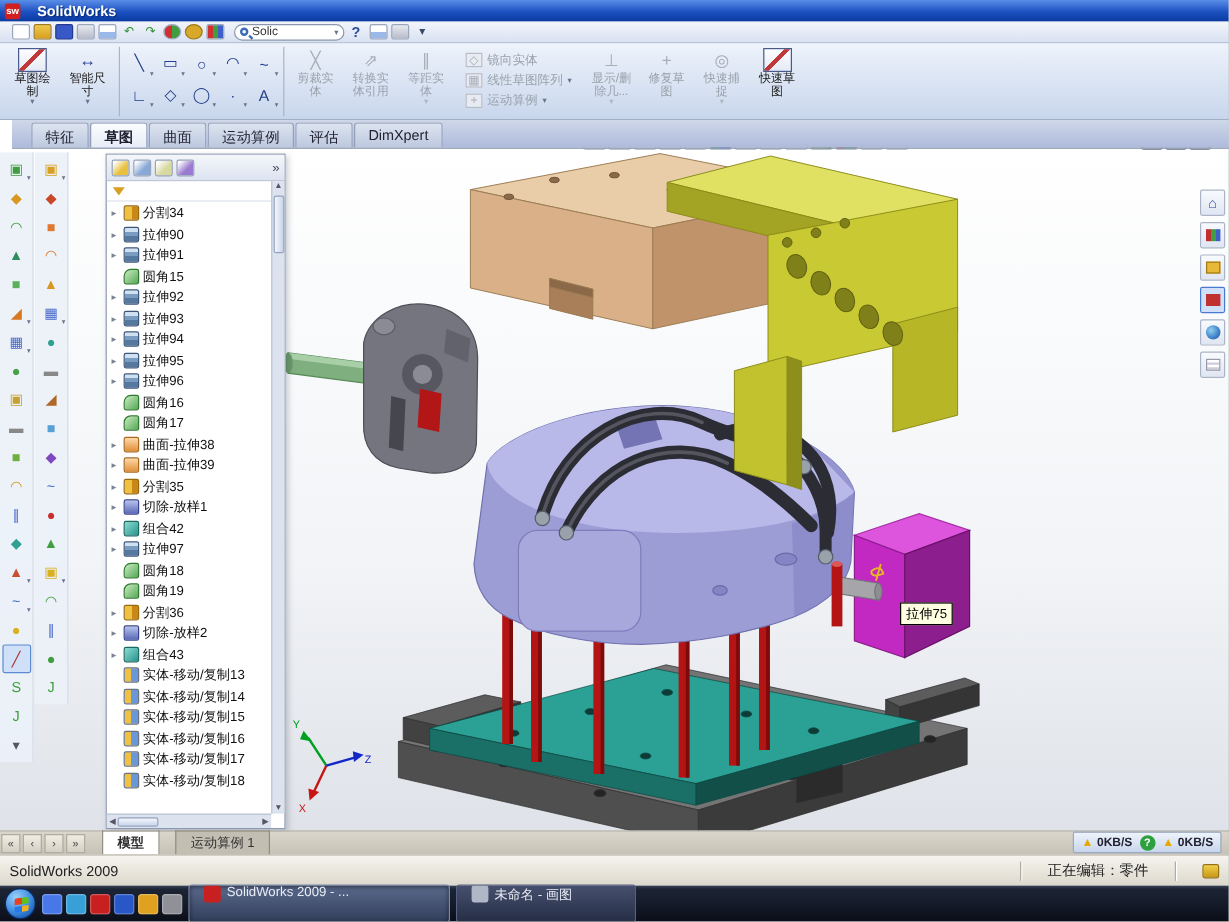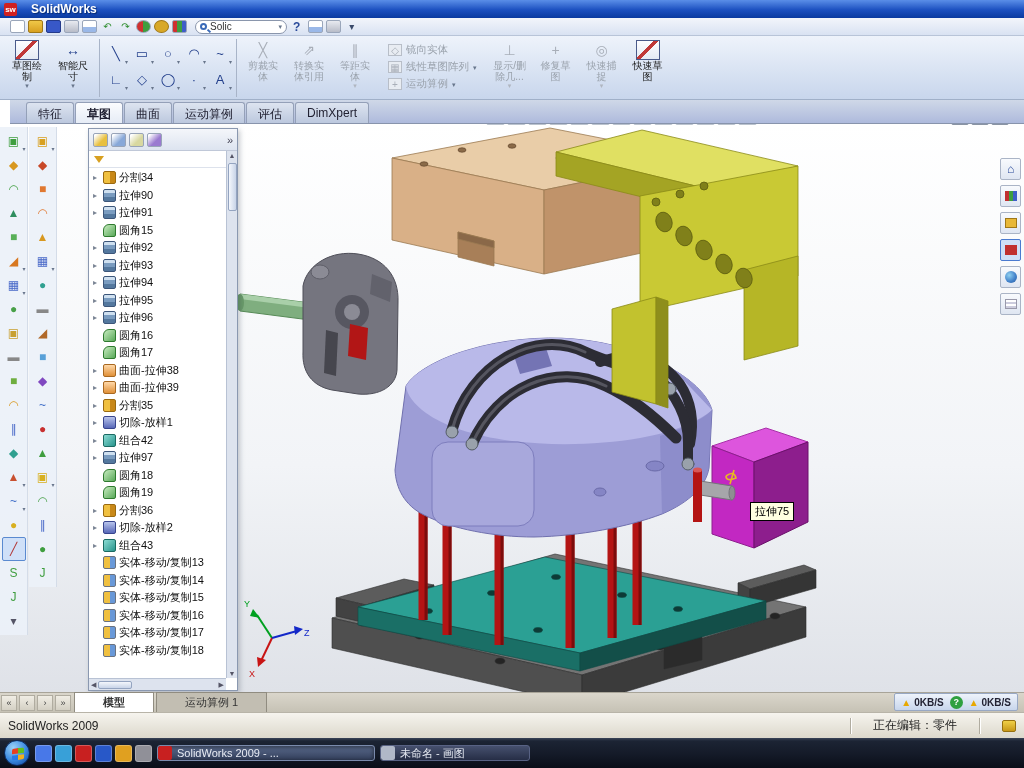--- a/index.html
+++ b/index.html
@@ -104,37 +104,37 @@
 .rp-lib .rp-in{background:linear-gradient(90deg,#c03030 33%,#3f9e3f 33%,#3f9e3f 66%,#3f5ec8 66%)}
 .rp-folder .rp-in{background:#e8b838;border:1px solid #a07818}
 .rp-red .rp-in{background:#c03030}
 .rp-globe .rp-in{width:12px;height:12px;border-radius:50%;background:radial-gradient(circle at 35% 35%,#8fd0f0,#3f7ec8 60%,#2f5e98)}
 .rp-page .rp-in{background:#fff;border:1px solid #99a;box-shadow:inset 0 -2px 0 #ccd,inset 0 -4px 0 #fff,inset 0 -6px 0 #ccd}
 
 .tooltip{position:absolute;left:750px;top:502px;background:#ffffe1;border:1px solid #000;font-size:11px;padding:1px 4px;z-index:15;white-space:nowrap}
 
 .modelbar{position:absolute;left:0;right:0;top:692px;height:20px;background:linear-gradient(#dad6cb,#c6c2b5);border-top:1px solid #a8a498;display:flex;align-items:flex-end;z-index:14;font-size:11px}
 .mnav{width:16px;height:16px;display:flex;align-items:center;justify-content:center;font-size:9px;color:#444;border:1px solid #b0aca0;background:linear-gradient(#f0ede4,#d4d0c4);margin:0 1px 1px 1px}
-.mtab{padding:2px 28px;border:1px solid #908c80;border-bottom:none;background:#c2beb2;color:#333;margin-left:2px}
+.mtab{padding:2px 12px;border:1px solid #908c80;border-bottom:none;background:#c2beb2;color:#333;margin-left:13px}
 .mtab.active{background:#fff;font-weight:bold}
 .netbar{position:absolute;right:6px;top:693px;height:18px;display:flex;align-items:center;gap:6px;background:linear-gradient(#eef3fb,#c8d6ec);border:1px solid #98a8c4;border-radius:2px;padding:0 6px;z-index:16;font-size:10px;font-weight:bold;color:#223}
 .net-grp{display:flex;align-items:center;gap:3px}
 .net-arrow{color:#e8a800;font-size:10px}
 .net-q{width:13px;height:13px;border-radius:50%;background:#2fa040;color:#fff;font-size:9px;display:flex;align-items:center;justify-content:center;font-weight:bold}
 
 .status{position:absolute;left:0;right:0;top:712px;height:26px;background:linear-gradient(#f6f4ee,#dcd8cc);border-top:1px solid #b8b4a8;display:flex;align-items:center;font-size:12px;color:#222;padding:0 8px;z-index:14}
 .sb-right{margin-left:auto;display:flex;align-items:center;gap:22px}
 .sb-sep{width:1px;height:16px;background:#b0aca0;box-shadow:1px 0 0 #fff}
 .sb-ic{width:14px;height:12px;background:linear-gradient(#f0d048,#c89818);border:1px solid #96700f;border-radius:2px}
 
 .tb{position:absolute;left:0;right:0;top:738px;height:30px;background:linear-gradient(180deg,#3a4458 0%,#1c2434 10%,#141a28 55%,#0a0e18 100%);display:flex;align-items:center;gap:5px;padding:0 4px;z-index:30}
 .orb{width:26px;height:26px;border-radius:50%;background:radial-gradient(circle at 35% 28%,#9ad0f8,#3888e0 55%,#0c3c90);border:1px solid #0a2a60;position:relative;flex:none}
 .orb i{position:absolute;left:7px;top:7px;width:12px;height:12px;border-radius:2px;transform:skewY(-8deg);background:linear-gradient(90deg,#e84020 50%,#60c020 50%) top/12px 5.5px no-repeat,linear-gradient(90deg,#2878e8 50%,#f0b020 50%) bottom/12px 5.5px no-repeat}
 .ql{width:17px;height:17px;border-radius:3px;flex:none;border:1px solid rgba(255,255,255,.25)}
-.task{height:16px;display:flex;align-items:center;gap:5px;padding:0 0;border-radius:3px;font-size:11px;color:#e8ecf4;white-space:nowrap;overflow:hidden;flex:none}
+.task{height:32px;display:flex;align-items:flex-start;gap:5px;padding:0 12px;border-radius:3px;font-size:11px;color:#e8ecf4;white-space:nowrap;overflow:hidden;flex:none}
 .task .tic{width:14px;height:14px;border-radius:2px;flex:none}
 .task.active{background:linear-gradient(#5a6a8c,#323e5a);border:1px solid #7a8aac;box-shadow:inset 0 1px 4px rgba(0,0,0,.55);width:218px}
 .task:not(.active){background:linear-gradient(#46506e,#262e46);border:1px solid #586284;width:150px}
 .tray{margin-left:auto;display:flex;align-items:center;gap:3px;padding:3px 8px;height:100%;border-left:1px solid #3a4458;background:linear-gradient(180deg,#2a3448,#101626)}
 .ti{width:13px;height:13px;border-radius:2px}
 .clock{font-size:12px;color:#fff;margin-left:7px}
 </style>
 </head>
 <body>
 

